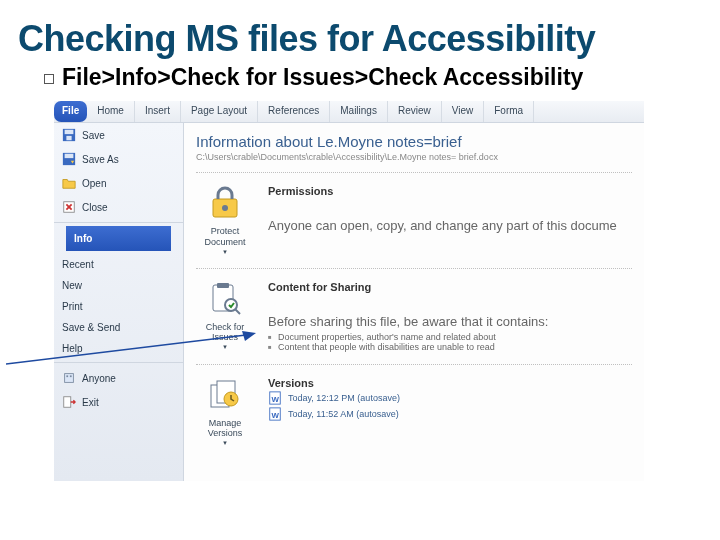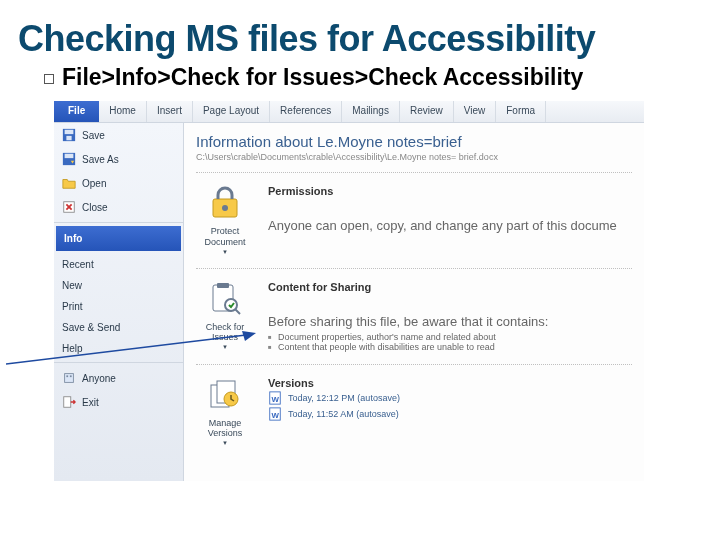--- a/index.html
+++ b/index.html
@@ -3,27 +3,27 @@
 <meta charset="utf-8">
 <style>
   * { box-sizing: border-box; margin: 0; padding: 0; }
   body { width: 720px; height: 540px; background: #fff; font-family: "Segoe UI", Tahoma, sans-serif; overflow: hidden; position: relative; }
   .slide-title { font-family: "Trebuchet MS", "Arial Black", sans-serif; font-size: 36px; font-weight: bold; color: #0c4a6e; padding: 18px 18px 4px 18px; letter-spacing: -0.5px; }
   .bullet-row { padding: 0 18px 10px 44px; font-size: 23px; font-weight: bold; color: #000; }
   .bullet-row .sq { display:inline-block; width:10px; height:10px; border:1px solid #555; margin-right:8px; vertical-align:1px; }
   .shot { position:relative; margin: 0 0 0 54px; width: 590px; height: 380px; background:#fff; }
   
   .ribbon { display:flex; height:22px; border-bottom:1px solid #cfd6e0; background:linear-gradient(#f6f8fb,#e8ecf2); font-size:10px; color:#3a4a5a; }
-  .ribbon .file { background:linear-gradient(#3d6dd1,#2554b8); color:#fff; padding:4px 14px; font-weight:bold; }
+  .ribbon .file { background:linear-gradient(#3d6dd1,#2554b8); color:#fff; padding:4px 8px; font-weight:bold;border-radius:7px; }
   .ribbon .tab { padding:4px 10px; border-right:1px solid #d6dce4; }
   .body { display:flex; height: calc(100% - 22px); }
   
   .sidebar { width:130px; background:linear-gradient(#f3f6fb,#e4e9f1); border-right:1px solid #cfd6e0; font-size:10px; color:#2a3a4a; }
   .side-item { display:flex; align-items:center; gap:6px; padding:5px 8px; cursor:default; }
-  .side-item.sel { background:linear-gradient(#3d6dd1,#2554b8); color:#fff; font-weight:bold; padding:7px 8px; margin:3px 2px; }
+  .side-item.sel { background:linear-gradient(#3d6dd1,#2554b8); color:#fff; font-weight:bold; padding:7px 8px; margin:3px 12px; }
   .side-sep { height:1px; background:#cfd6e0; margin:3px 0; }
   .ico { width:14px; height:14px; flex-shrink:0; }
   
   .main { flex:1; padding:10px 12px; font-size:10px; color:#555; background:#fdfdfd; overflow:hidden; }
   .doc-title { font-size:15px; color:#3a6090; margin-bottom:2px; }
   .doc-path { font-size:9px; color:#888; margin-bottom:10px; }
   .hr { border-top:1px dotted #c0c0c0; margin:6px 0; }
   .section { display:flex; gap:14px; padding:6px 0; position:relative; }
   .bigbtn { width:58px; text-align:center; }
   .bigbtn .ic { width:36px; height:36px; margin:0 auto 3px; }

